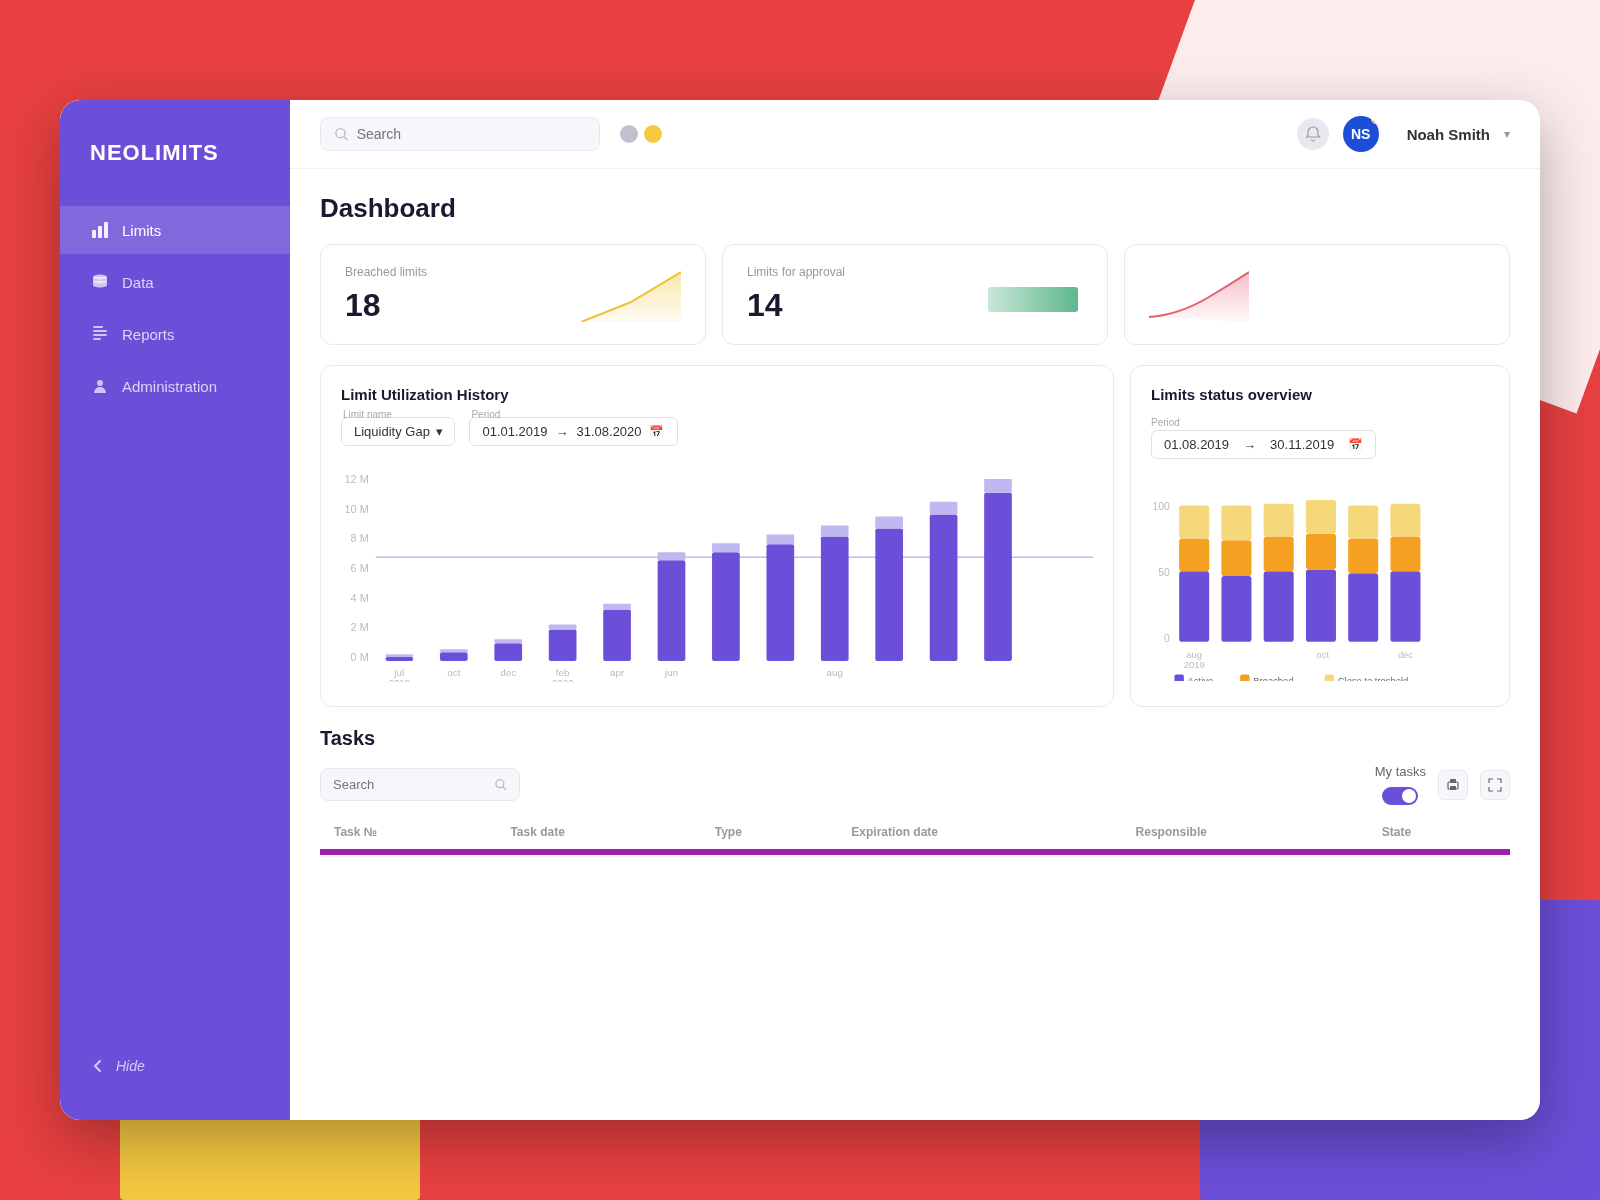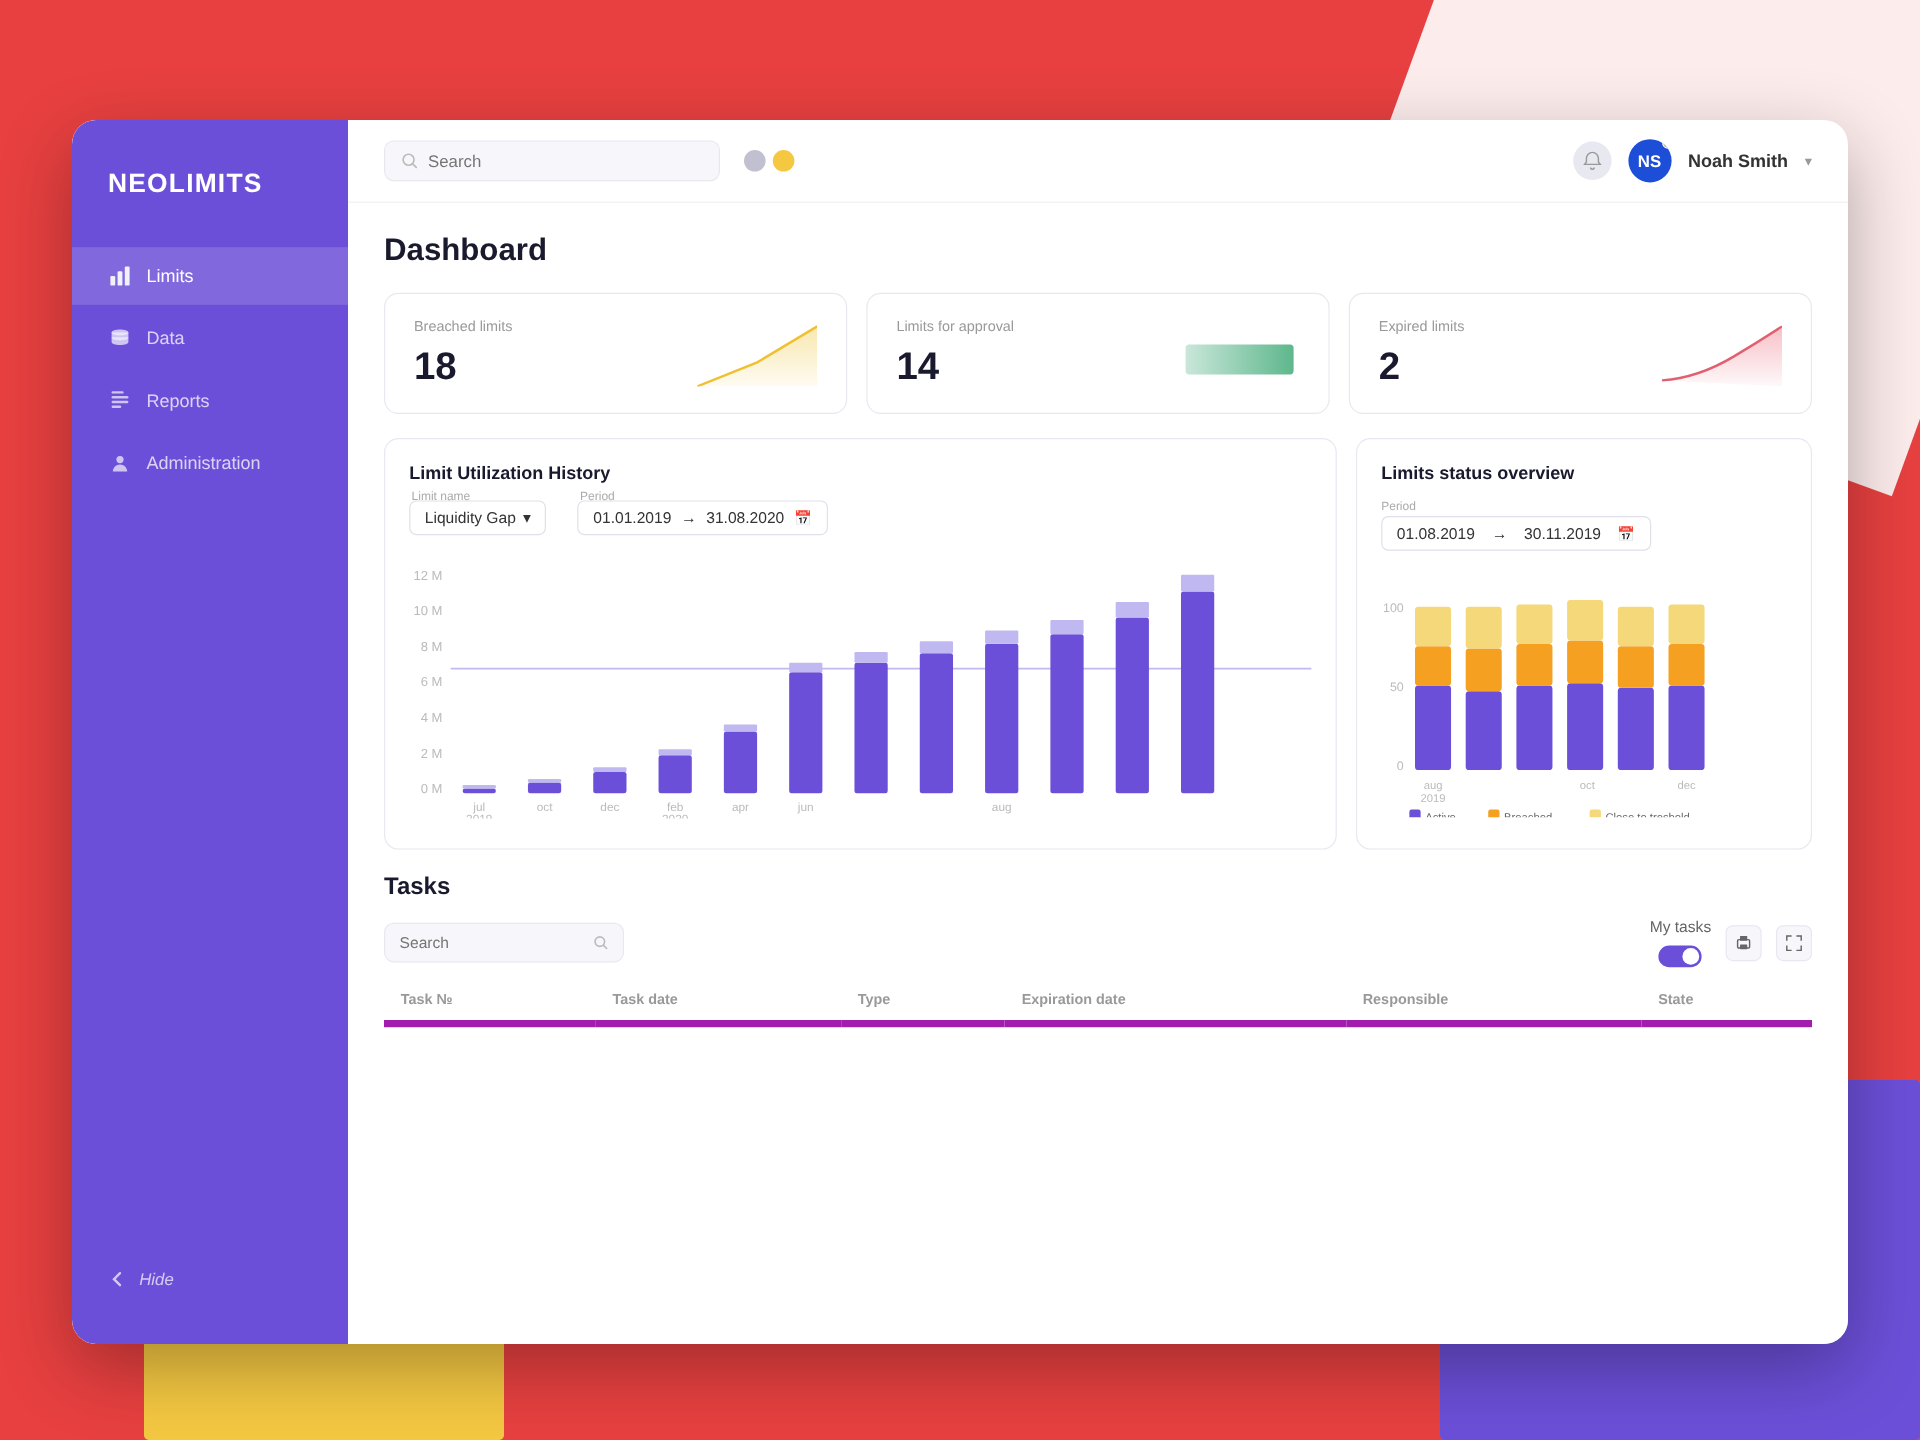--- a/index.html
+++ b/index.html
@@ -181,20 +181,21 @@
       top: -2px; right: -2px;
       width: 10px; height: 10px;
       background: #f5a623;
       border-radius: 50%;
       border: 1px solid white;
     }
     .user-name {
       font-size: 15px;
       font-weight: 600;
       color: #333;
+      margin-left: 14px;
     }
     .chevron-icon { color: #999; font-size: 12px; }
 
     
     .dashboard-body {
       padding: 24px 30px;
       flex: 1;
     }
     .dashboard-title {
       font-size: 26px;
@@ -247,21 +248,21 @@
     }
     .chart-card-title {
       font-size: 15px;
       font-weight: 700;
       color: #1a1a2e;
       margin-bottom: 14px;
     }
     .chart-controls {
       display: flex;
       align-items: center;
-      gap: 26px;
+      gap: 14px;
       margin-bottom: 16px;
     }
     .select-control {
       display: flex;
       align-items: center;
       gap: 6px;
       padding: 6px 12px;
       border: 1px solid #e0e0ea;
       border-radius: 6px;
       font-size: 13px;
@@ -490,24 +491,20 @@
               <linearGradient id="grad2" x1="0" y1="0" x2="1" y2="0">
                 <stop offset="0%" stop-color="#4caf80" stop-opacity="0.3"></stop>
                 <stop offset="100%" stop-color="#4caf80" stop-opacity="0.9"></stop>
               </linearGradient>
             </defs>
             <rect x="5" y="20" width="90" height="25" rx="3" fill="url(#grad2)"></rect>
           </svg>
         </div>
 
         <div class="stat-card">
-          <div class="stat-info">
-            <div class="stat-label">Expired limits</div>
-            <div class="stat-number">2</div>
-          </div>
           <svg class="mini-chart-area" viewBox="0 0 100 55">
             <defs>
               <linearGradient id="grad3" x1="0" y1="0" x2="0" y2="1">
                 <stop offset="0%" stop-color="#f08090" stop-opacity="0.5"></stop>
                 <stop offset="100%" stop-color="#f08090" stop-opacity="0.05"></stop>
               </linearGradient>
             </defs>
             <path d="M0 50 Q30 48 60 30 Q80 18 100 5 L100 55 Z" fill="url(#grad3)"></path>
             <path d="M0 50 Q30 48 60 30 Q80 18 100 5" fill="none" stroke="#e06070" stroke-width="2"></path>
           </svg>

